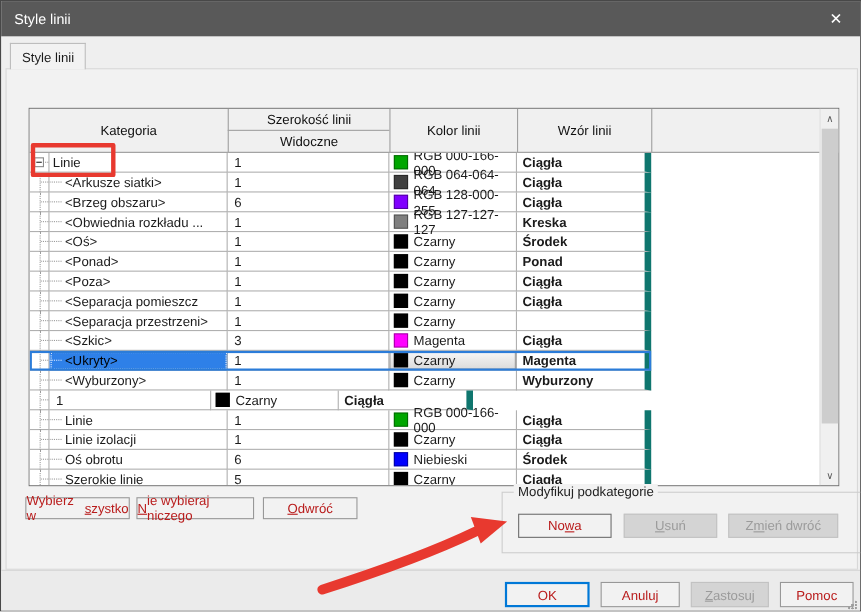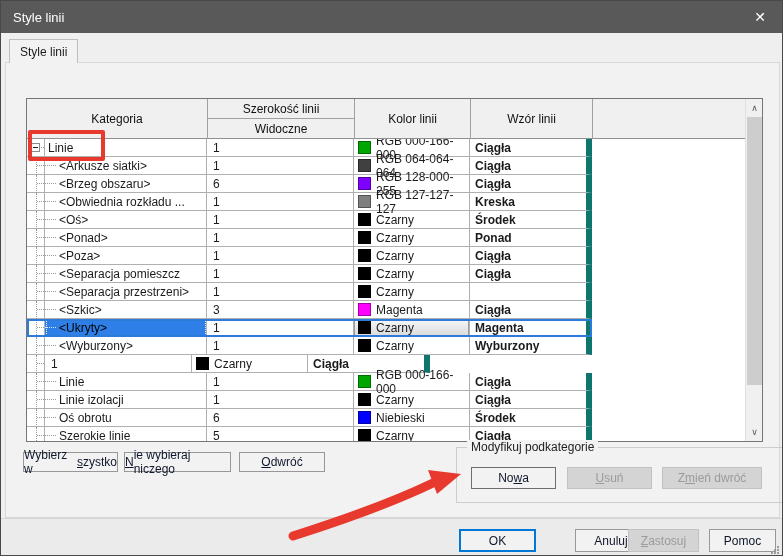--- a/index.html
+++ b/index.html
@@ -55,21 +55,21 @@
   .row.selected .cat::before { border-top-color:#d7e6ff; }
   .row.selected .col { background:linear-gradient(#f8f8f8,#dadada); box-shadow:inset 0 0 0 1px #9b9b9b; }
 
   
   .vscroll { position:absolute; top:0; right:0; width:17px; height:342px; background:#f0f0f0; border-left:1px solid #e0e0e0; }
   .sb-btn { position:absolute; left:0; width:17px; height:18px; display:flex; align-items:center; justify-content:center; color:#5a5a5a; font-size:9px; cursor:pointer; }
   .sb-up { top:0; } .sb-down { bottom:0; }
   .sb-thumb { position:absolute; left:1px; top:18px; width:15px; height:268px; background:#cdcdcd; cursor:pointer; }
 
   
-  .btn { position:absolute; background:#f2f2f2; border:1px solid #989898; display:flex; align-items:center; justify-content:center; font-size:12px; color:#0f172a; cursor:pointer; }
+  .btn { position:absolute; background:#f2f2f2; border:1px solid #989898; display:flex; align-items:center; justify-content:center; font-size:12px; color:#b91c1c; cursor:pointer; }
   .btn.disabled { background:#d4d4d4; border-color:#c2c2c2; color:#9b9b9b; cursor:default; }
   .btn.default { border:2px solid #0078d7; }
   .u { text-decoration:underline; }
 
   
   .groupbox { position:absolute; left:455px; top:446px; width:335px; height:56px; border:1px solid #cdcdcd; }
   .groupbox .glabel { position:absolute; left:10px; top:-8px; background:#f2f2f2; padding:0 4px; font-size:12px; color:#222; }
 
   
   .footer { position:absolute; left:0; top:517px; right:0; height:39px; background:#ebebeb; border-top:1px solid #d6d6d6;padding-left:17px; }
@@ -425,21 +425,21 @@
         <span>ień dwróć</span>
     </div>
   </div>
 
   <div class="footer">
     <div class="btn default" style="left:458px; top:10px; width:77px; height:23px;">
       <span>OK</span>
         <span class="u"></span>
         <span></span>
     </div>
-    <div class="btn" style="left:545px; top:10px; width:72px; height:23px;margin-left:29px;">
+    <div class="btn" style="left:545px; top:10px; width:72px; height:23px;">
       <span>Anuluj</span>
         <span class="u"></span>
         <span></span>
     </div>
     <div class="btn disabled" style="left:627px; top:10px; width:71px; height:23px;">
       <span></span>
         <span class="u">Z</span>
         <span>astosuj</span>
     </div>
     <div class="btn" style="left:708px; top:10px; width:67px; height:23px;">

